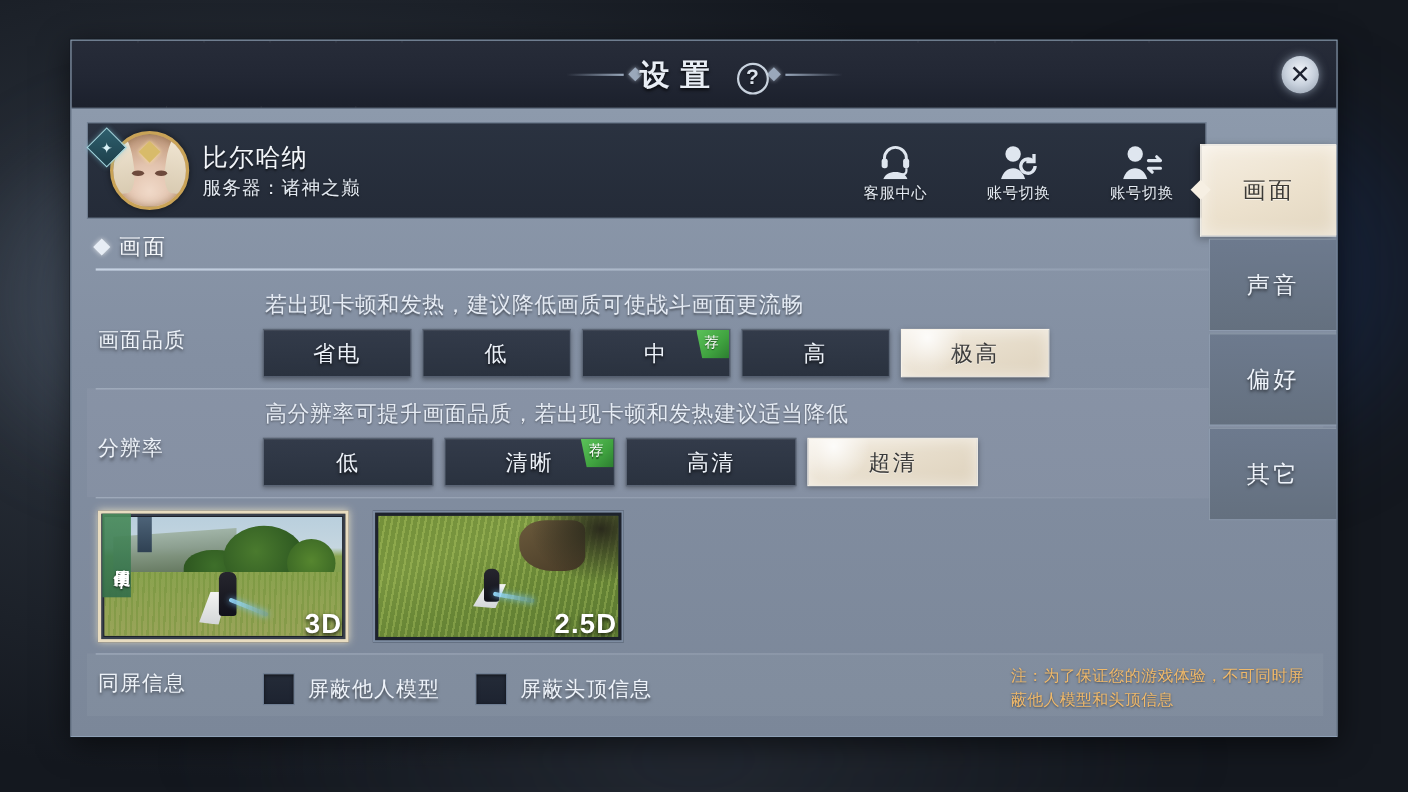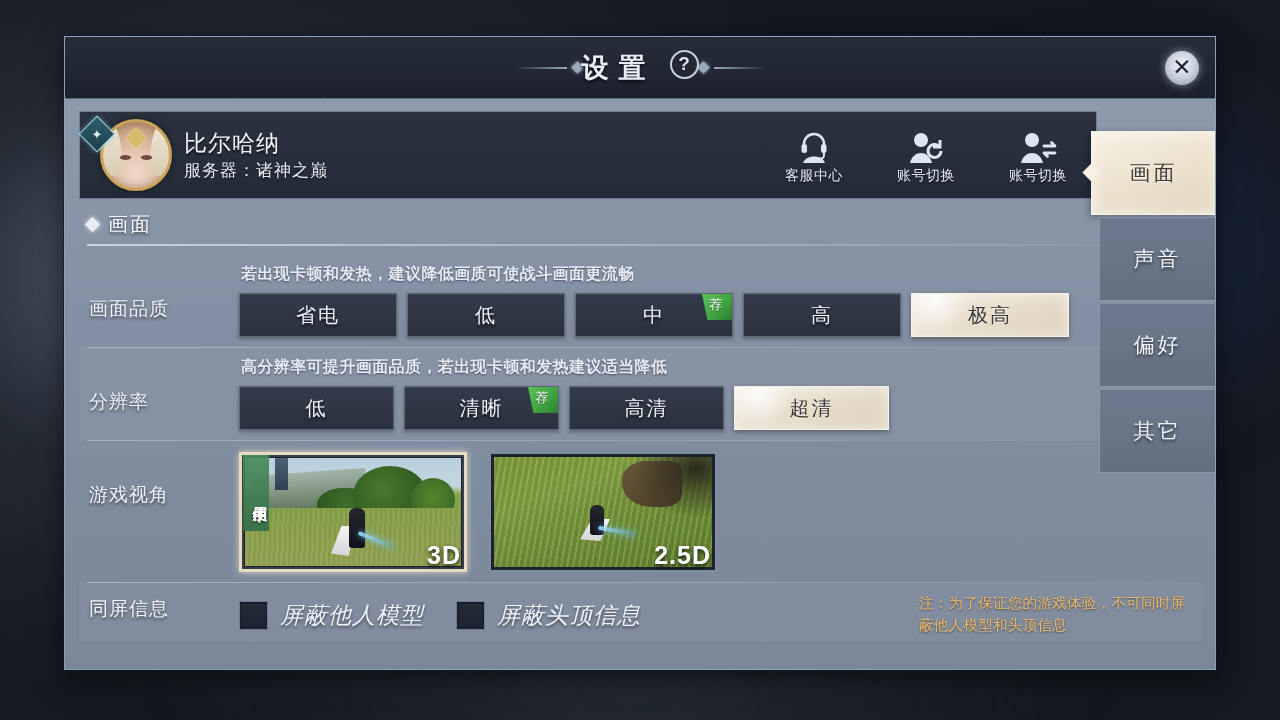--- a/index.html
+++ b/index.html
@@ -43,21 +43,21 @@
     background:
       linear-gradient(108deg, rgba(255,255,255,.11) 0 1px, transparent 1px 100%),
       linear-gradient(72deg, rgba(255,255,255,.08) 0 1px, transparent 1px 100%);
     background-size: 60px 100%, 86px 100%; background-repeat: repeat-x; opacity: .85;
   }
   .titlebar::after {
     content: ""; position: absolute; right: 150px; top: 0; width: 300px; height: 100%;
     background: linear-gradient(252deg, rgba(255,255,255,.07) 0 1px, transparent 1px 100%);
     background-size: 70px 100%; background-repeat: repeat-x;
   }
-  .title-wrap { display: flex; align-items: flex-start; gap: 14px; z-index: 2; }
+  .title-wrap { display: flex; align-items: flex-end; gap: 14px; z-index: 2; }
   .title-text {
     color: #e9eef5; font-size: 27px; letter-spacing: 10px; font-weight: 700;
     text-shadow: 0 2px 3px rgba(0,0,0,.8);
   }
   .help-icon {
     width: 29px; height: 29px; border-radius: 50%; border: 2px solid #c8d2de;
     color: #dde4ee; font-size: 19px; font-weight: 700;
     display: flex; align-items: center; justify-content: center;
     text-shadow: 0 1px 2px rgba(0,0,0,.7);
   }
@@ -169,27 +169,26 @@
   .row + .row::before {
     content: ""; position: absolute; left: 8px; right: 8px; top: 0; height: 1px;
     background: linear-gradient(90deg, rgba(225,235,248,.38), rgba(225,235,248,.12) 80%, transparent);
   }
   .row-label {
     flex: 0 0 150px; color: #eef3f9; font-size: 19px; letter-spacing: 1px;
     padding-top: 42px; text-shadow: 0 2px 3px rgba(0,0,0,.5);
   }
   .row-body { flex: 1; padding: 6px 0 10px 0; }
   .hint {
-    color: #e5ebf4; font-size: 16px; letter-spacing: .4px; margin: 4px 0 8px 2px;
+    color: #e5ebf4; font-size: 20px; letter-spacing: .4px; margin: 4px 0 8px 2px;
     text-shadow: 0 1px 2px rgba(0,0,0,.45);
-    font-weight: bold;
   }
   .opt-list { display: flex; gap: 10px; }
   .opt {
-    position: relative; width: 158px; height: 44px; display: flex;
+    position: relative; width: 135px; height: 44px; display: flex;
     align-items: center; justify-content: center;
     background: linear-gradient(180deg, #333b4a 0%, #2a323f 100%);
     border: 1px solid rgba(180,195,215,.35);
     color: #eef3fa; font-size: 20px; letter-spacing: 2px;
     text-shadow: 0 2px 3px rgba(0,0,0,.75);
     box-shadow: inset 0 1px 0 rgba(255,255,255,.07), 0 2px 4px rgba(0,0,0,.32);
     overflow: hidden;
   }
   .opt.selected {
     background: linear-gradient(160deg, #f3ece0 0%, #e6dcca 55%, #ded2bd 100%);
@@ -303,22 +302,22 @@
     text-shadow: 0 1px 2px rgba(0,0,0,.7); z-index: 3;
   }
 
   
   .check-row { display: flex; align-items: center; gap: 14px; padding-top: 12px; }
   .chk-item { display: flex; align-items: center; gap: 12px; }
   .chk-box {
     width: 29px; height: 29px; background: linear-gradient(180deg, #242b38, #1d2330);
     border: 1px solid #6e7d92; box-shadow: inset 0 1px 3px rgba(0,0,0,.6);
   }
-  .chk-label { color: #eef3fa; font-size: 23px; letter-spacing: 1px;
-    text-shadow: 0 2px 3px rgba(0,0,0,.5); font-style: italic; }
+  .chk-label { color: #eef3fa; font-size: 19px; letter-spacing: 1px;
+    text-shadow: 0 2px 3px rgba(0,0,0,.5); }
   .note {
     position: absolute; right: 14px; top: 10px; width: 270px;
     color: #f0b96a; font-size: 14.5px; line-height: 22px; letter-spacing: .3px;
     text-shadow: 0 1px 2px rgba(0,0,0,.5);
   }
 
   
   .tabs {
     position: absolute; right: 0; top: 92px; width: 116px; z-index: 9;
   }
@@ -480,21 +479,20 @@
               <span>高清</span>
             </div>
             <div class="opt res selected">
               <span>超清</span>
             </div>
           </div>
         </div>
       </div>
 
       <div class="row">
-        <div class="row-label">游戏视角</div>
         <div class="row-body">
           <div class="thumbs">
 
             <div class="thumb active">
               <div class="frame">
                 <div class="scene s3d">
                   <div class="struct"></div>
                     <div class="tower"></div>
                   <div class="bush"></div>
                     <div class="tree"></div>

